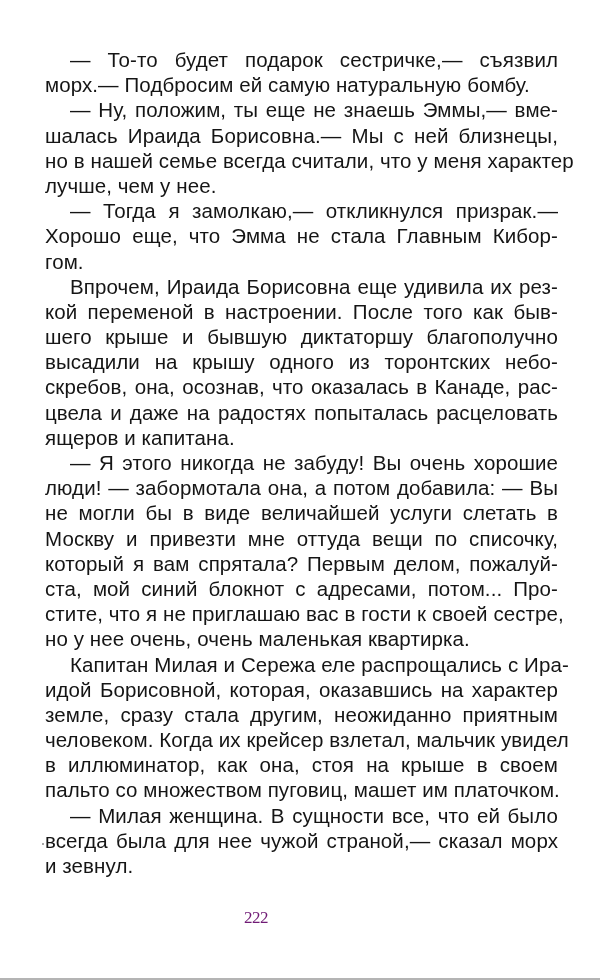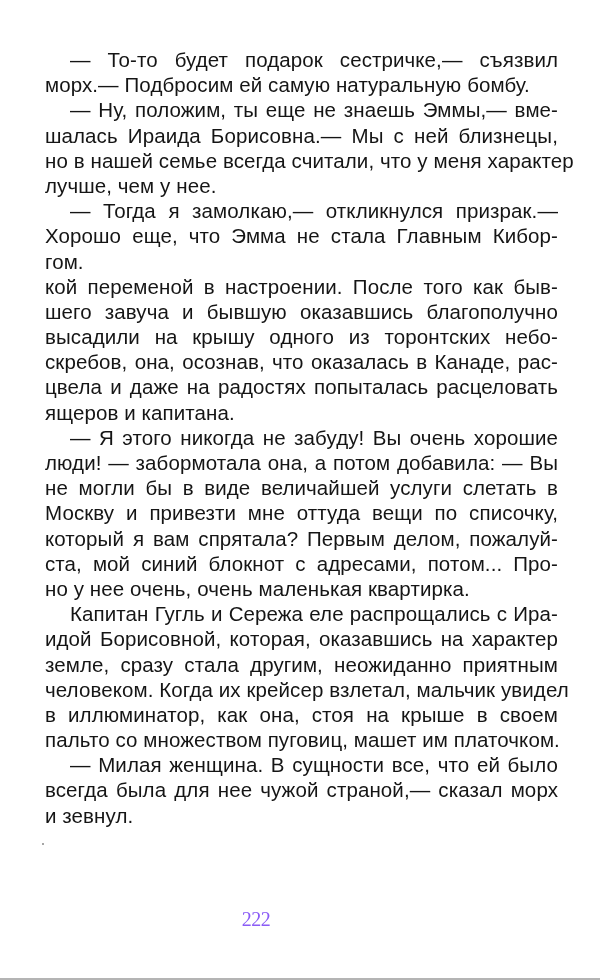--- a/index.html
+++ b/index.html
@@ -46,23 +46,23 @@
     .line.last {
       text-align-last: left;
     }
     .page-number {
       position: absolute;
       left: 0;
       width: 512px;
       top: 908px;
       text-align: center;
       font-family: "Liberation Serif", "DejaVu Serif", serif;
-      font-size: 20px;
+      font-size: 17px;
       letter-spacing: -0.5px;
-      color: #8b5cf6;
+      color: #701a75;
     }
     .bottom-rule {
       position: absolute;
       left: 0;
       bottom: 0;
       width: 600px;
       height: 2px;
       background: #b4b4b4;
     }
     .speck {
@@ -82,34 +82,36 @@
   <div class="text-block" id="text-block">
       <span class="line indent">— То-то будет подарок сестричке,— съязвил</span>
       <span class="line last">морх.— Подбросим ей самую натуральную бомбу.</span>
       <span class="line indent">— Ну, положим, ты еще не знаешь Эммы,— вме-</span>
       <span class="line">шалась Ираида Борисовна.— Мы с ней близнецы,</span>
       <span class="line">но в нашей семье всегда считали, что у меня характер</span>
       <span class="line last">лучше, чем у нее.</span>
       <span class="line indent">— Тогда я замолкаю,— откликнулся призрак.—</span>
       <span class="line">Хорошо еще, что Эмма не стала Главным Кибор-</span>
       <span class="line last">гом.</span>
+      <span class="line indent">Впрочем, Ираида Борисовна еще удивила их рез-</span>
       <span class="line">кой переменой в настроении. После того как быв-</span>
-      <span class="line">шего завуча и бывшую оказавшись благополучно</span>
+      <span class="line">шего крыше и бывшую диктаторшу благополучно</span>
       <span class="line">высадили на крышу одного из торонтских небо-</span>
       <span class="line">скребов, она, осознав, что оказалась в Канаде, рас-</span>
       <span class="line">цвела и даже на радостях попыталась расцеловать</span>
       <span class="line last">ящеров и капитана.</span>
       <span class="line indent">— Я этого никогда не забуду! Вы очень хорошие</span>
       <span class="line">люди! — забормотала она, а потом добавила: — Вы</span>
       <span class="line">не могли бы в виде величайшей услуги слетать в</span>
       <span class="line">Москву и привезти мне оттуда вещи по списочку,</span>
       <span class="line">который я вам спрятала? Первым делом, пожалуй-</span>
       <span class="line">ста, мой синий блокнот с адресами, потом... Про-</span>
+      <span class="line">стите, что я не приглашаю вас в гости к своей сестре,</span>
       <span class="line last">но у нее очень, очень маленькая квартирка.</span>
-      <span class="line indent">Капитан Гугль и Сережа еле распрощались с Ира-</span>
+      <span class="line indent">Капитан Милая и Сережа еле распрощались с Ира-</span>
       <span class="line">идой Борисовной, которая, оказавшись на характер</span>
       <span class="line">земле, сразу стала другим, неожиданно приятным</span>
       <span class="line">человеком. Когда их крейсер взлетал, мальчик увидел</span>
       <span class="line">в иллюминатор, как она, стоя на крыше в своем</span>
       <span class="line">пальто со множеством пуговиц, машет им платочком.</span>
       <span class="line indent">— Милая женщина. В сущности все, что ей было</span>
       <span class="line">всегда была для нее чужой страной,— сказал морх</span>
       <span class="line last">и зевнул.</span>
     </div>
   <div class="speck"></div>

